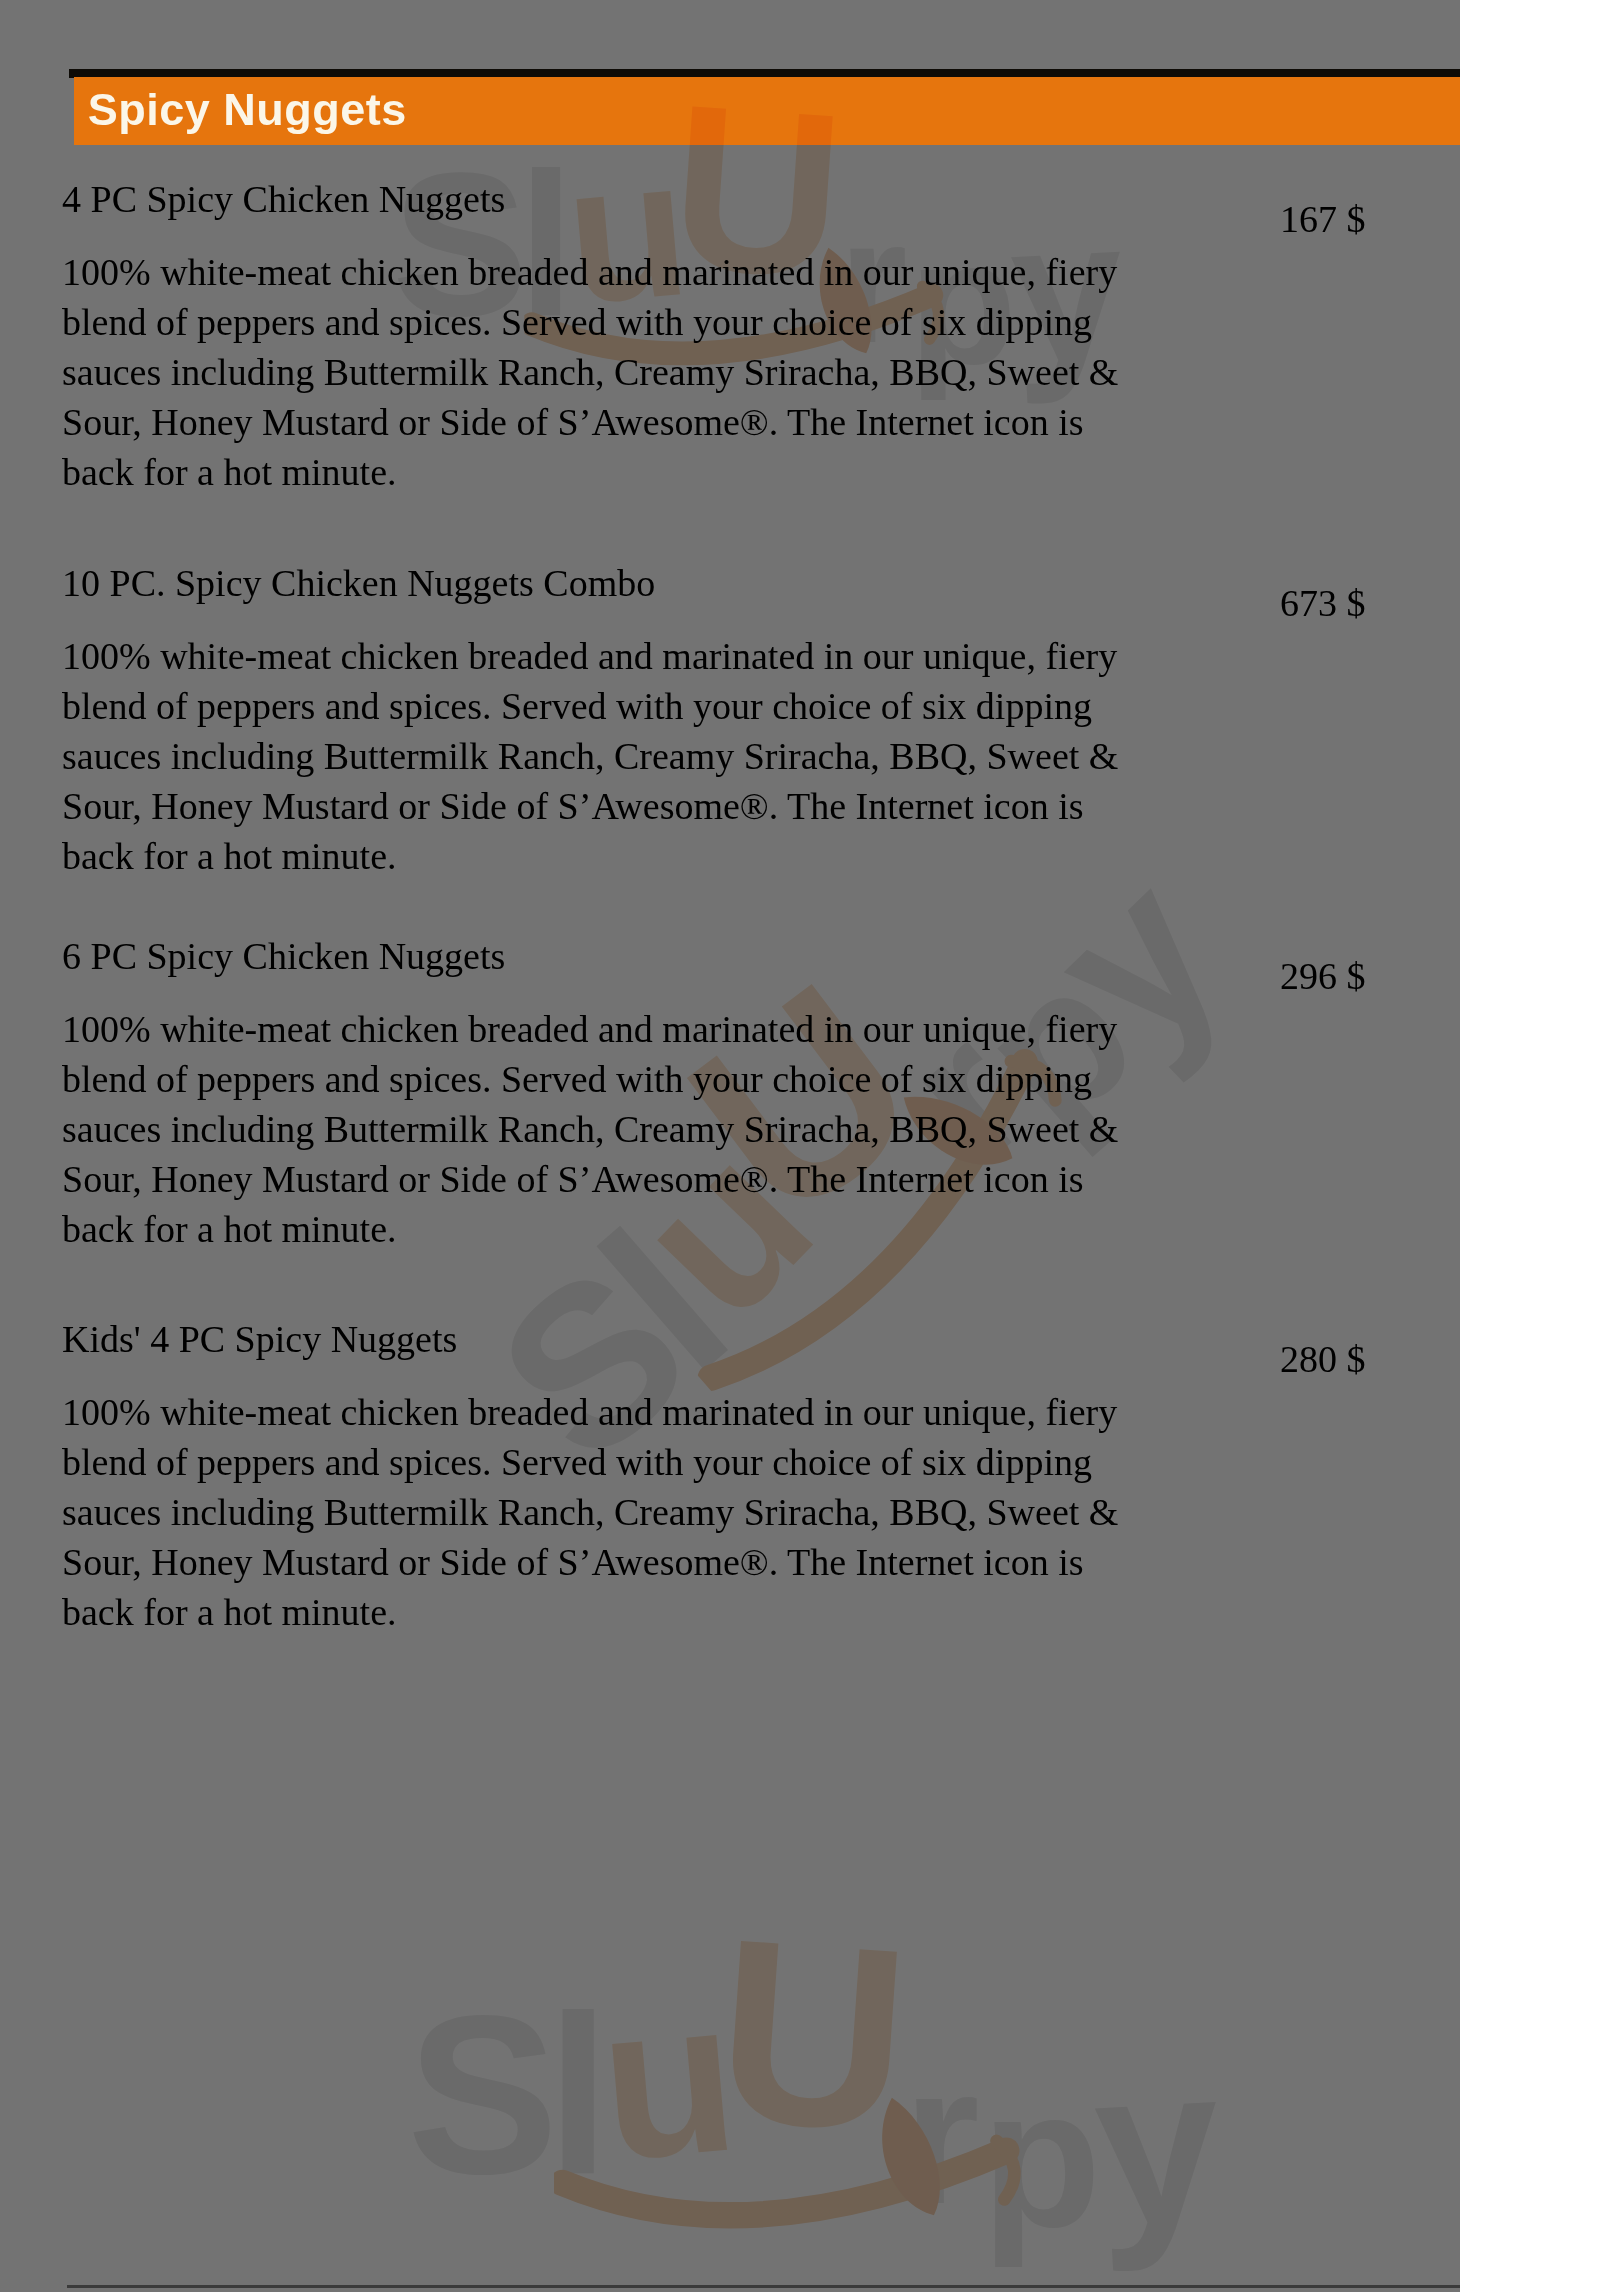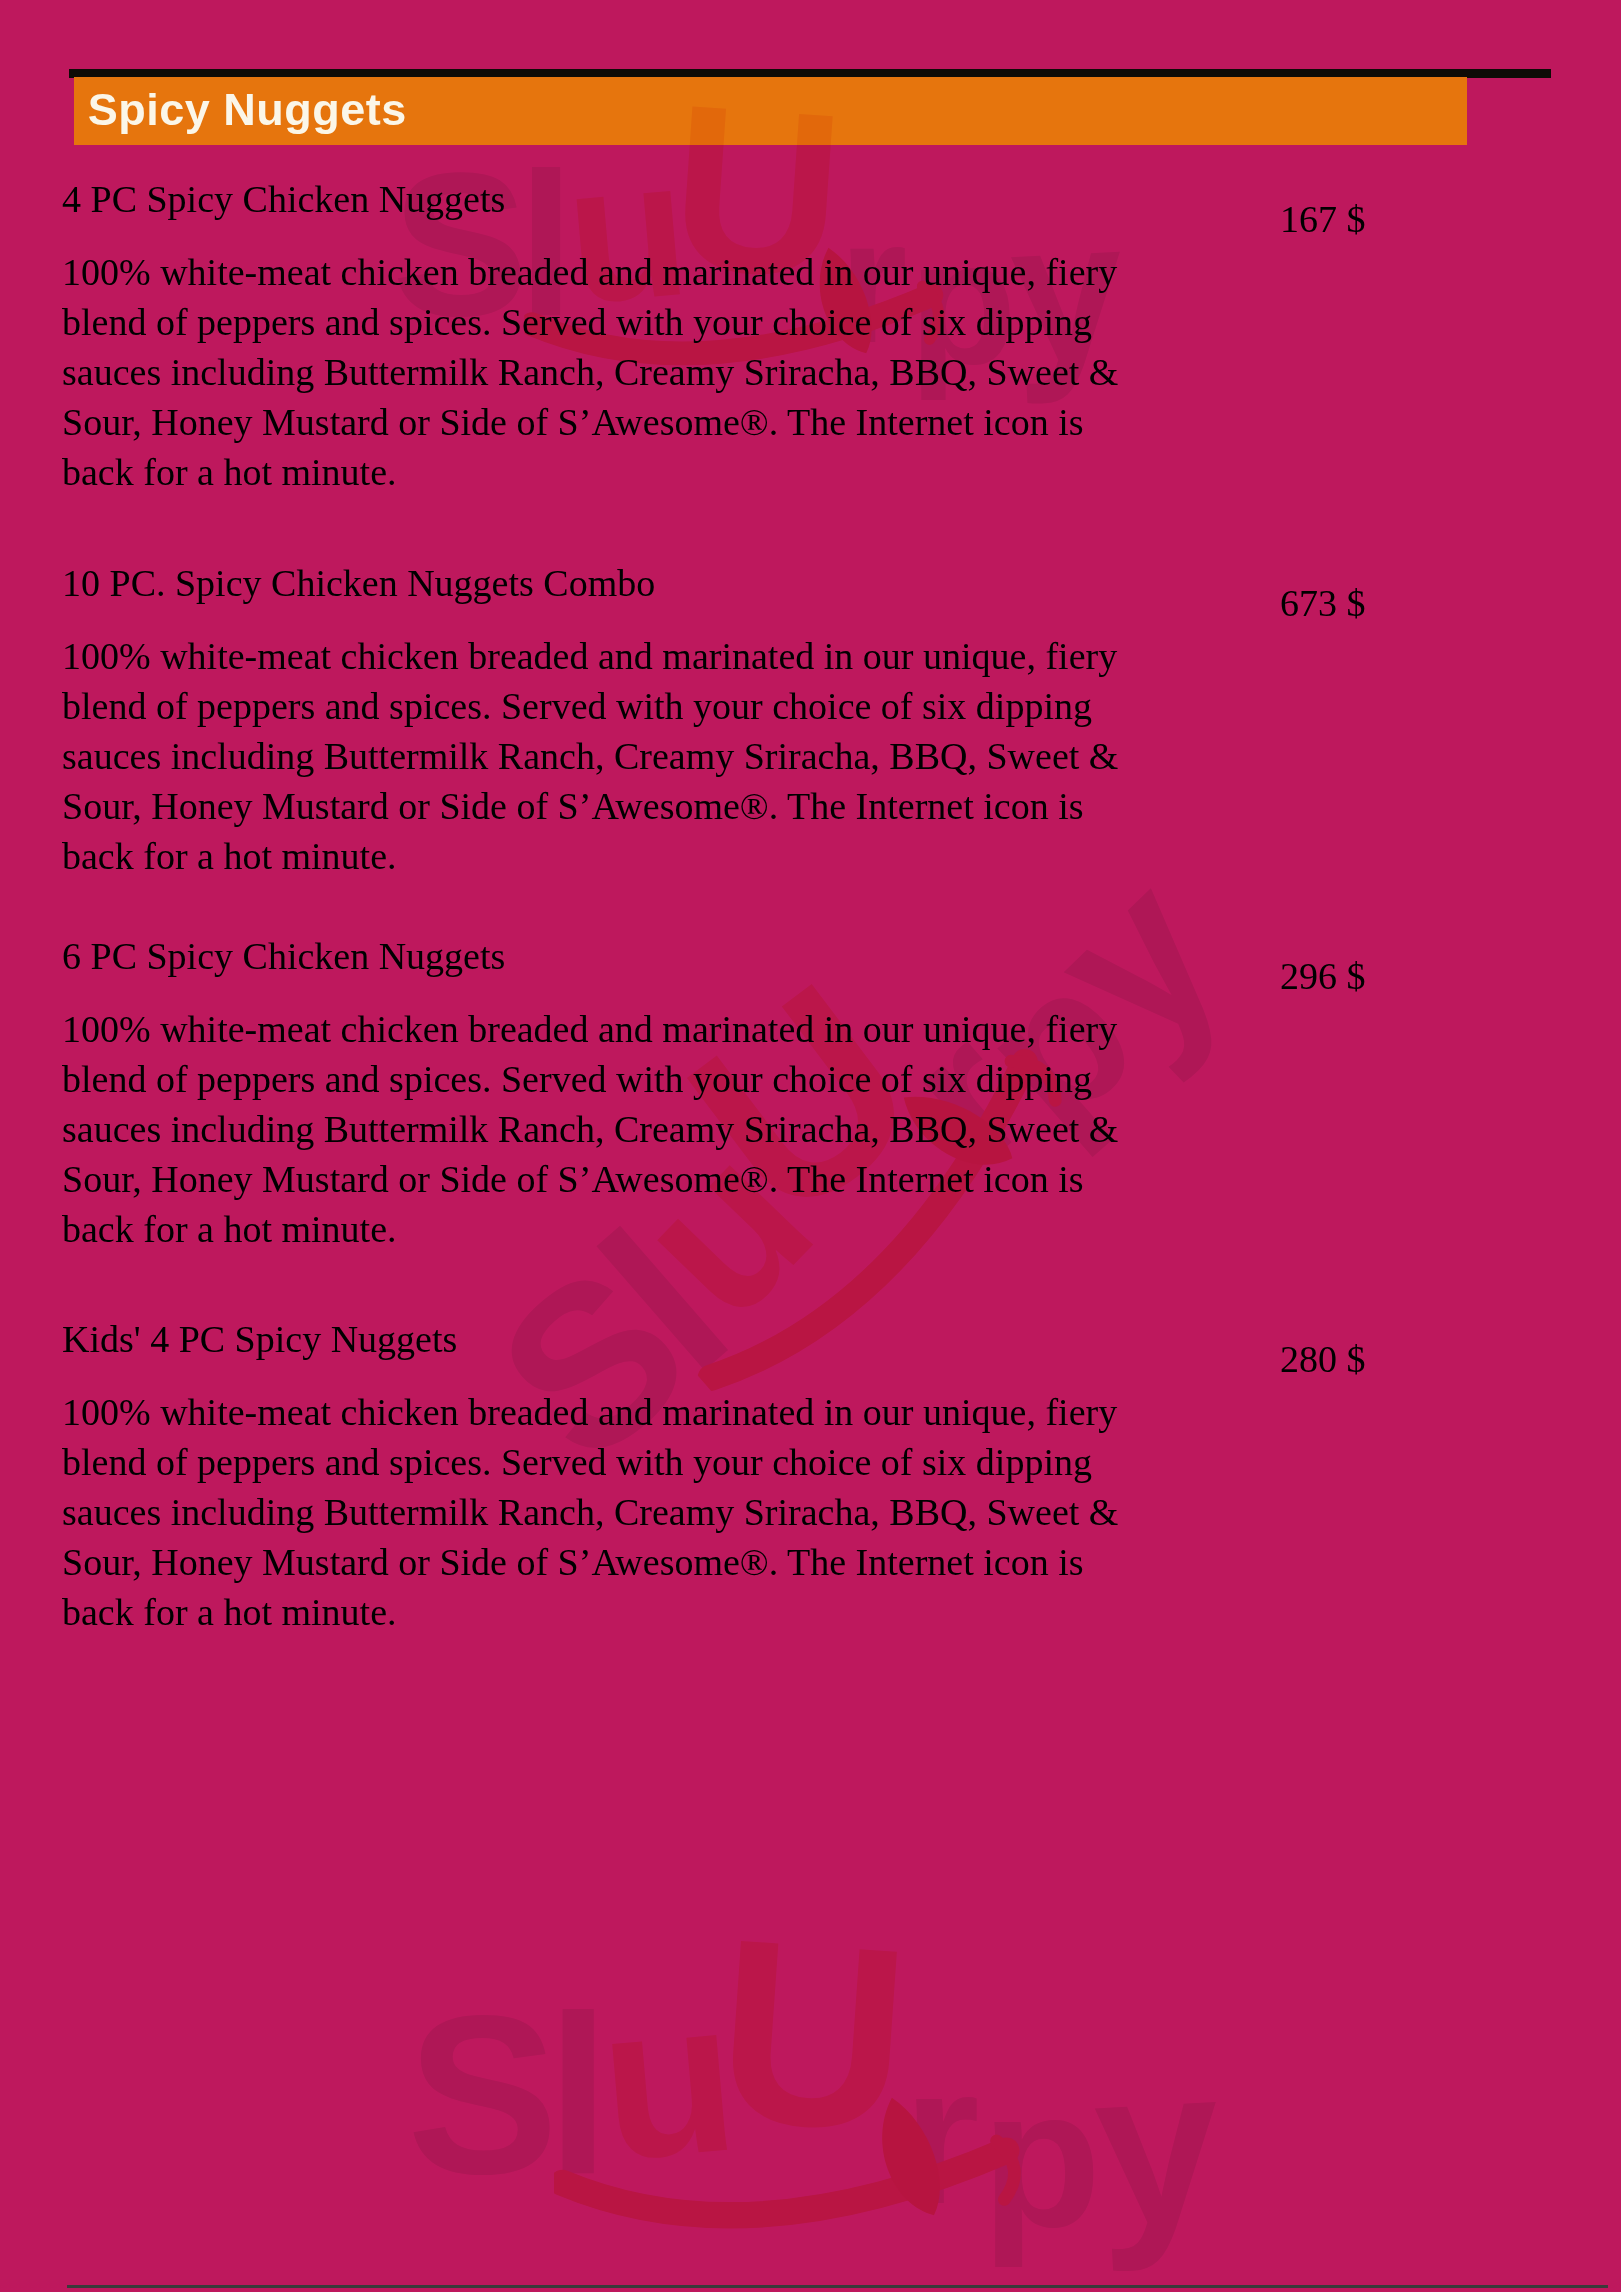--- a/index.html
+++ b/index.html
@@ -1,19 +1,19 @@
 <!DOCTYPE html>
 <html><head>
 <meta charset="utf-8">
 <style>
   html,body {margin:0; padding:0; background:#fff;}
   .page {
     position:relative;
-    width:1621px; height:2293px;
-    background:#be185d;
+    width:1460px; height:2293px;
+    background:#737373;
     overflow:hidden;
     font-family:"Liberation Serif", serif;
   }
 
   
   .top-bar {
     position:absolute; left:69px; top:69px;
     width:1482px; height:8.8px;
     background:#0e0b06;
   }

